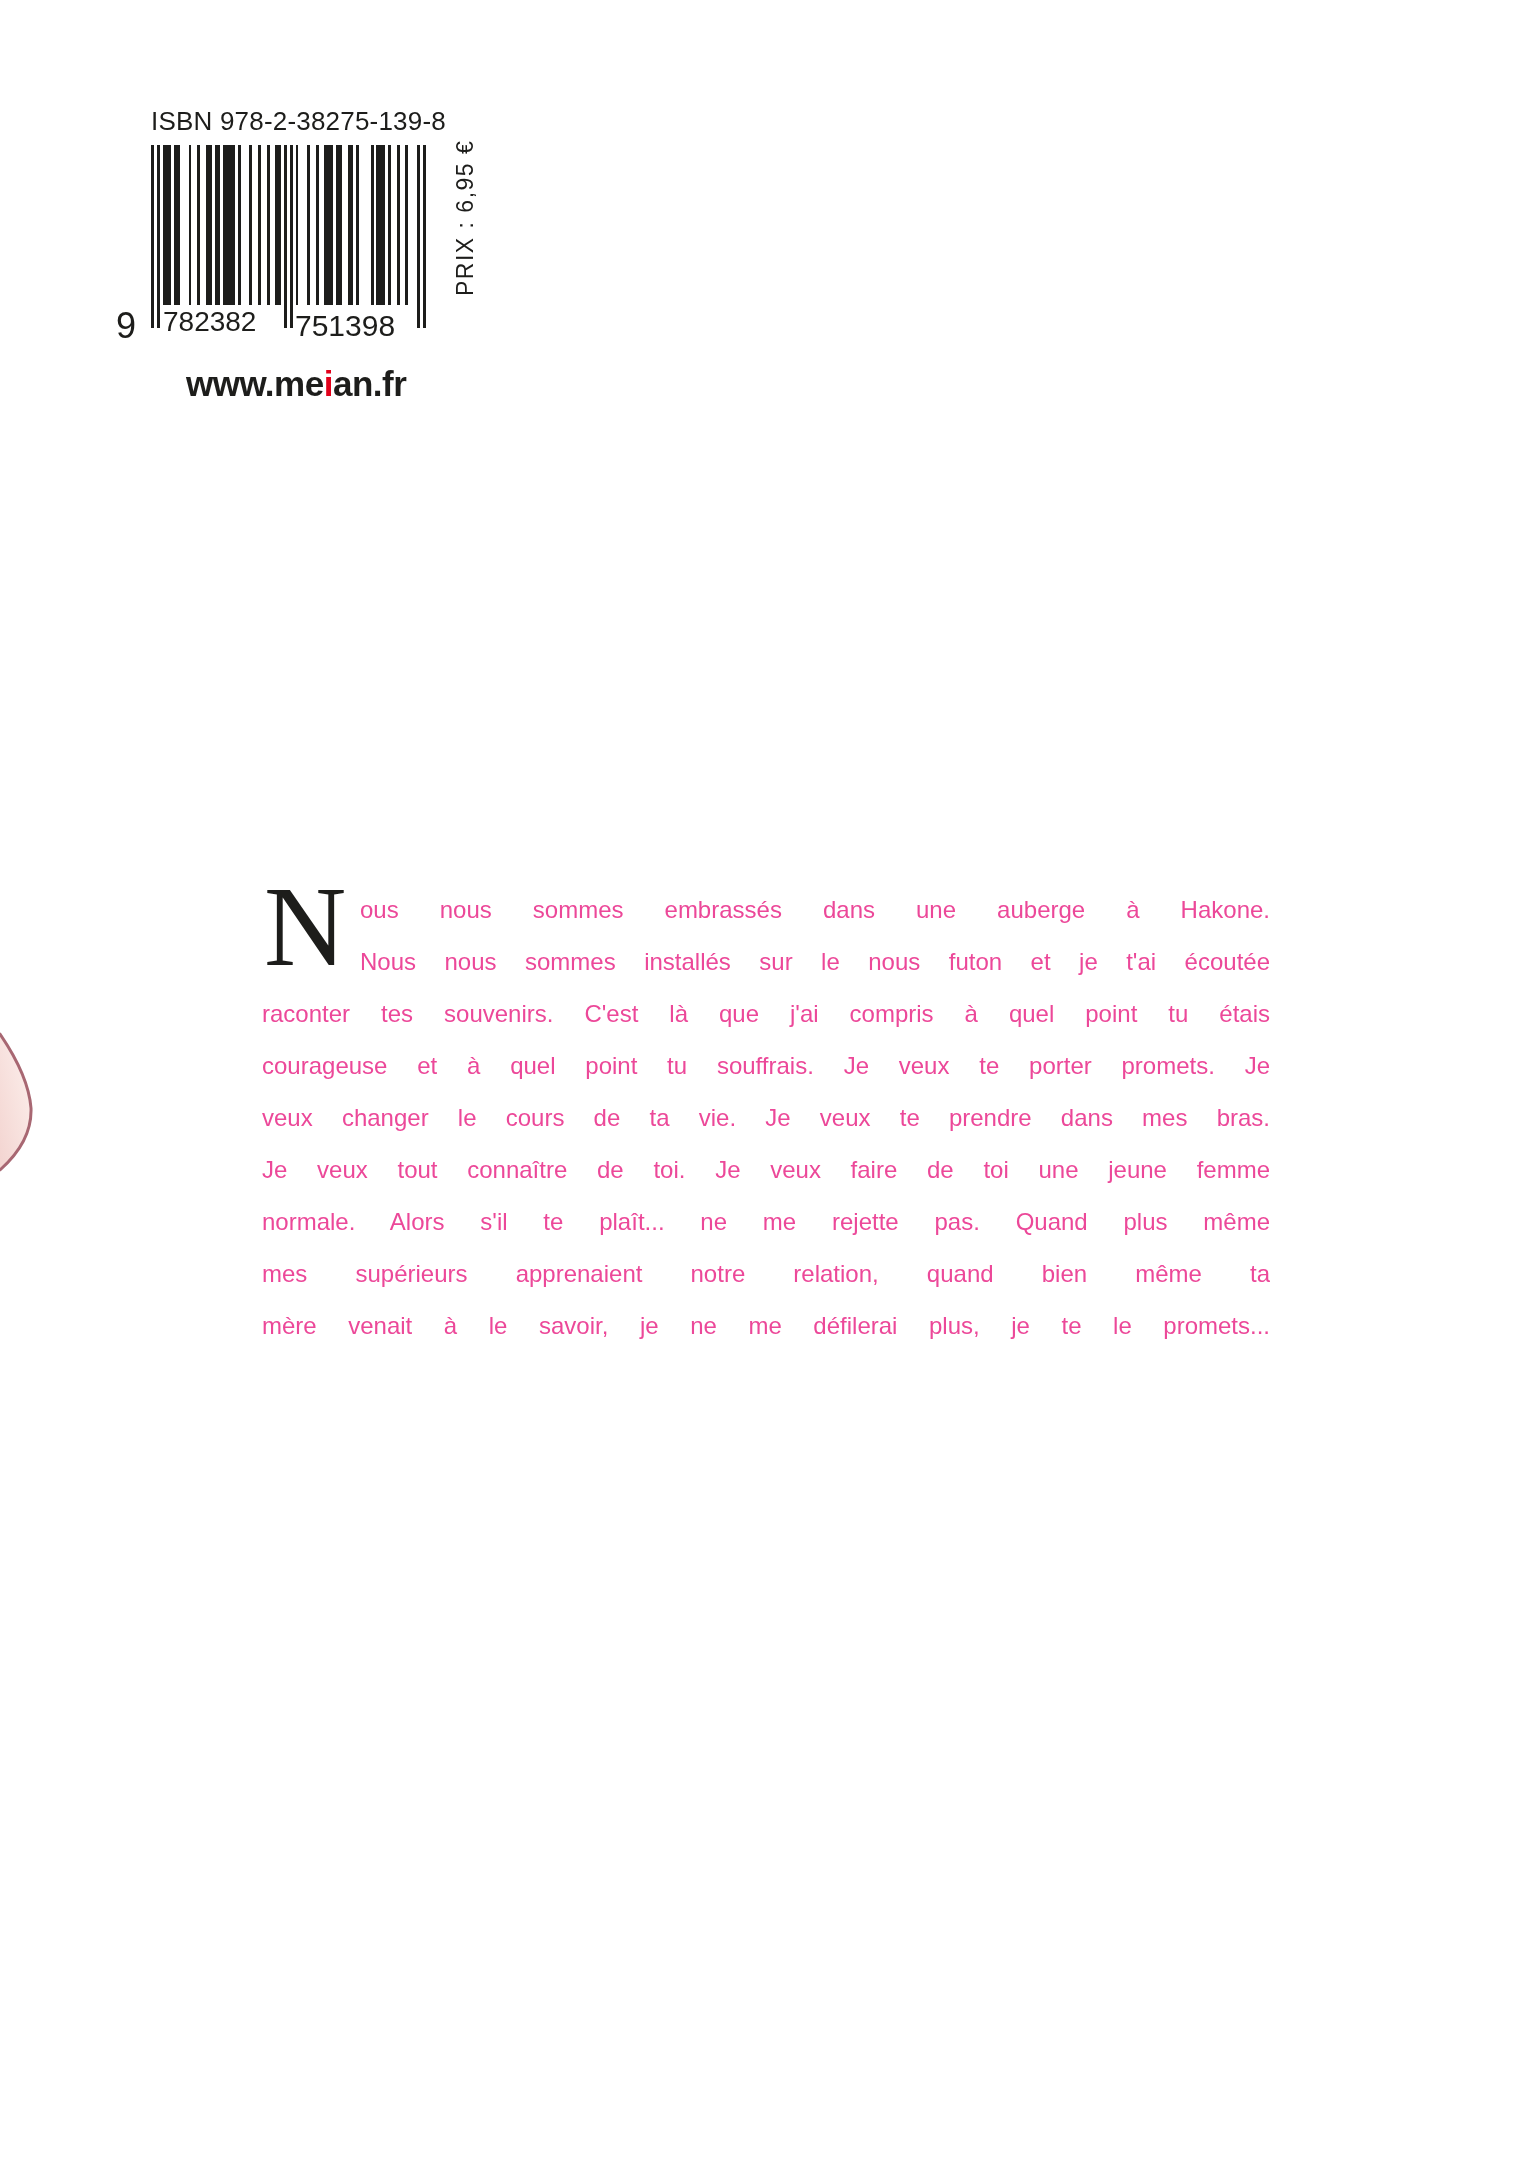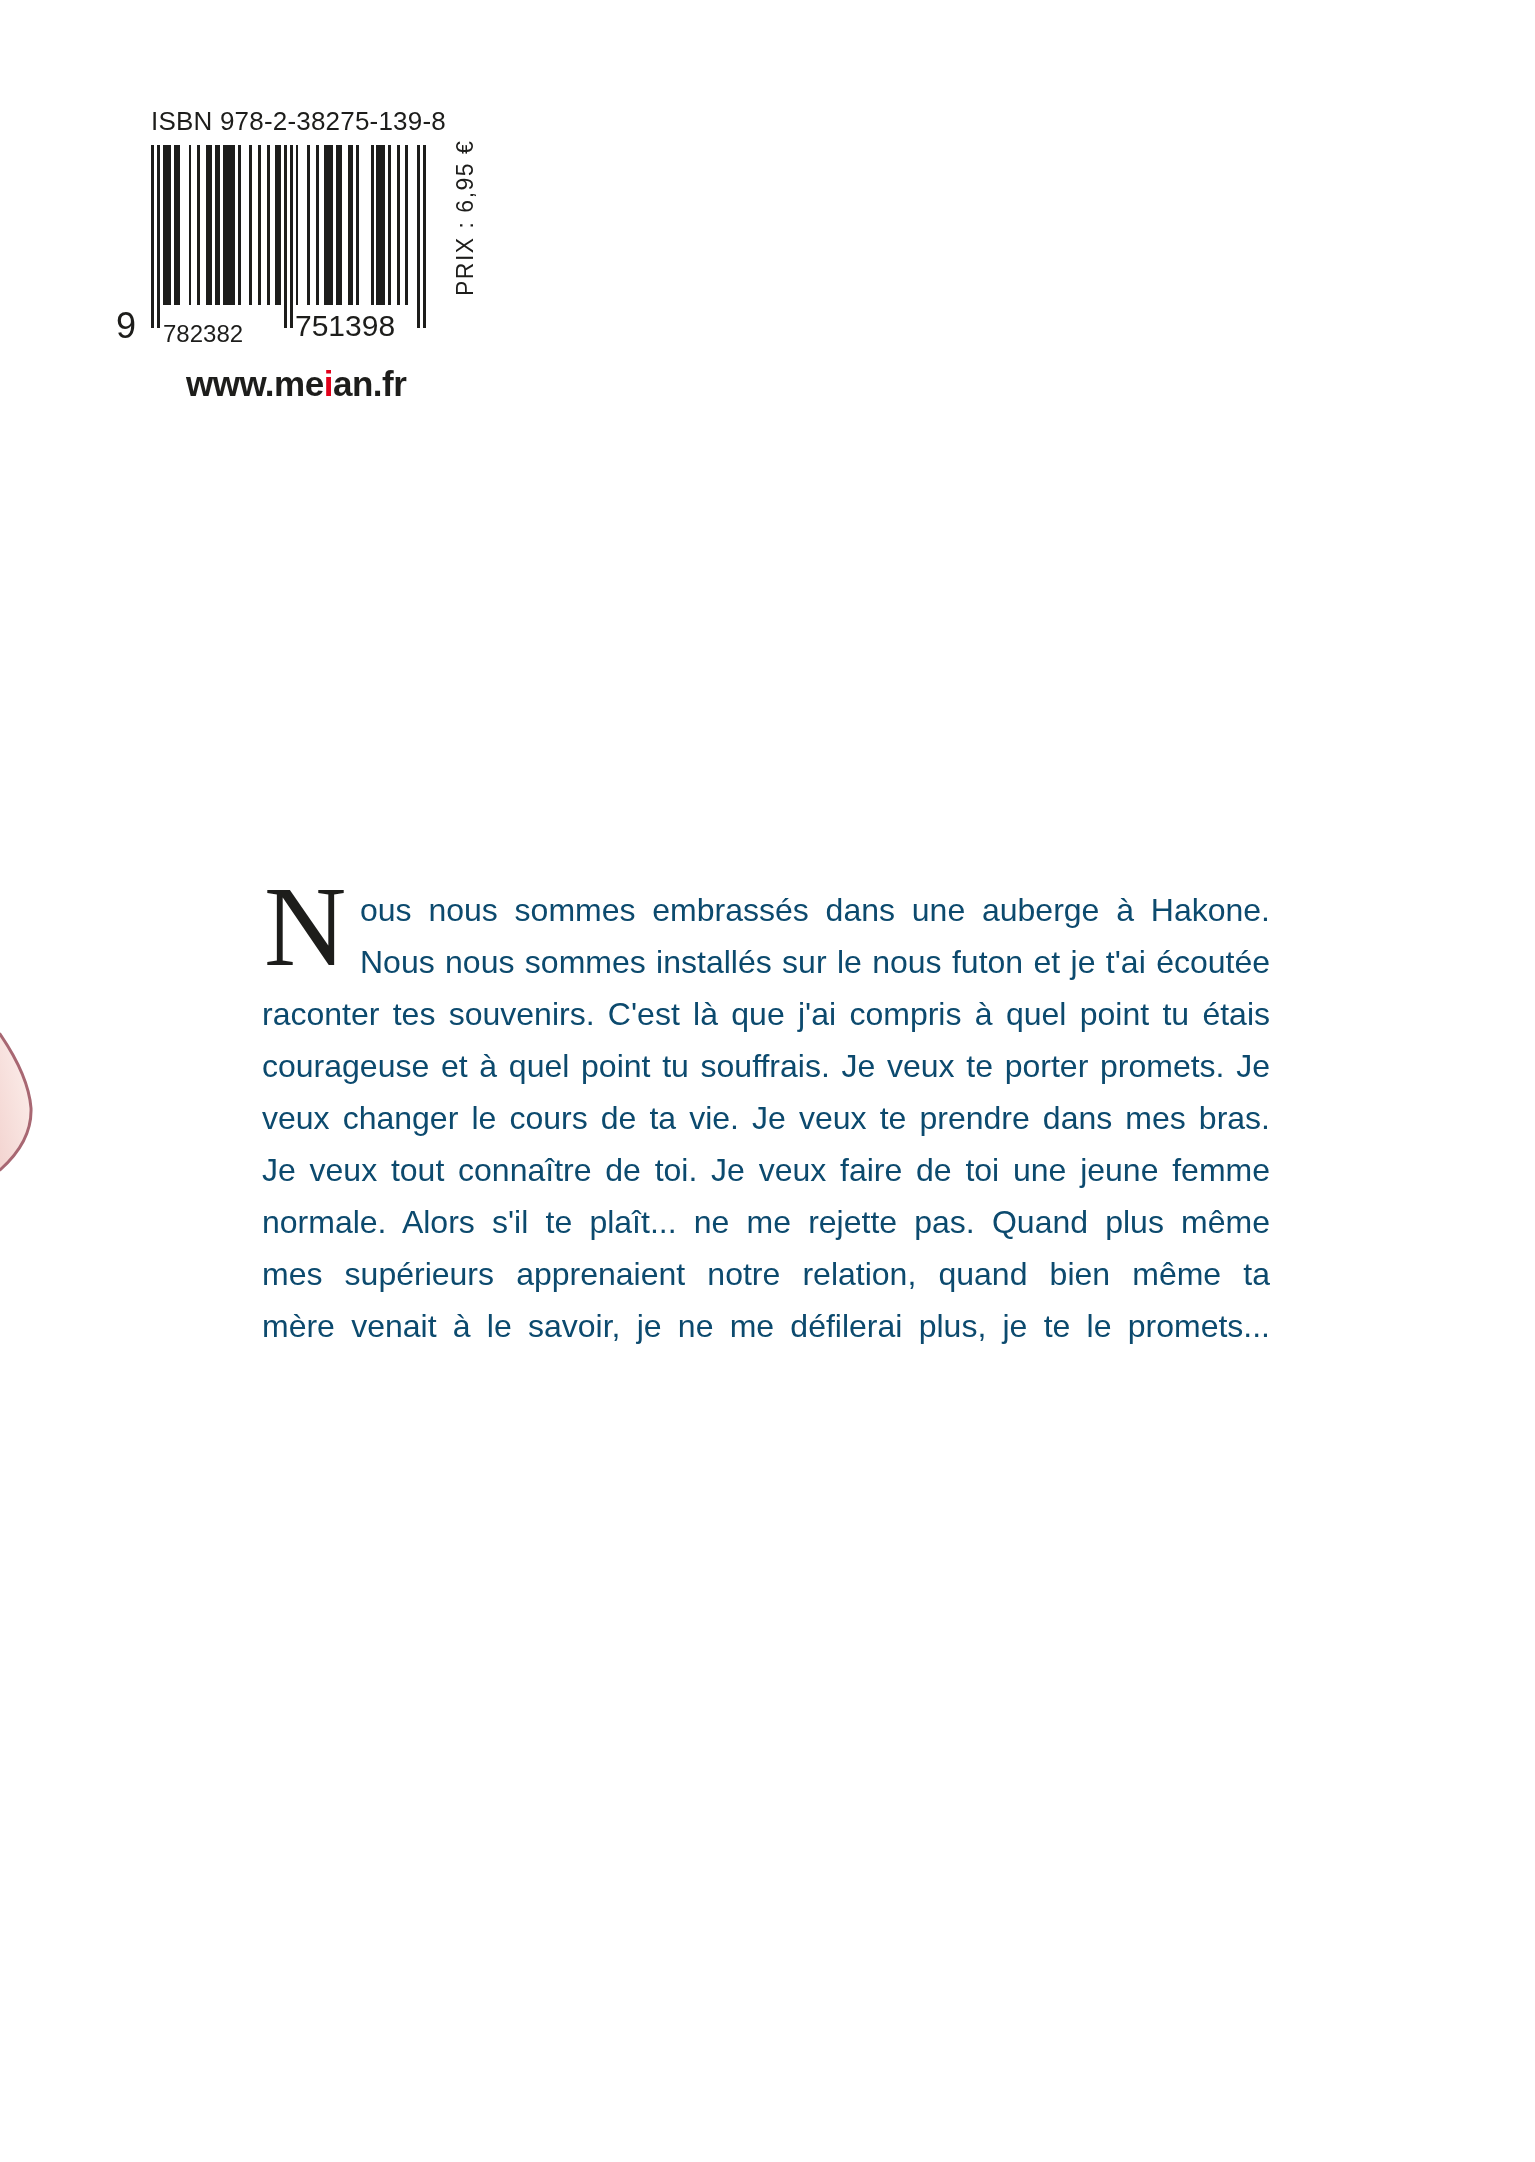--- a/index.html
+++ b/index.html
@@ -22,22 +22,22 @@
     display:flex;align-items:flex-start;
   }
   .module{width:2.9px;height:160px;}
   .module.guard{height:183px;}
   .module.bar{background:#1d1d1b;}
   .bc-digit-9{
     position:absolute;left:116px;top:308px;
     font-size:36px;line-height:36px;
   }
   .bc-group1{
-    position:absolute;left:163px;top:316px;
-    font-size:24px;line-height:36px;letter-spacing:0;white-space:nowrap;
+    position:absolute;left:163px;top:304px;
+    font-size:28px;line-height:36px;letter-spacing:0;white-space:nowrap;
   }
   .bc-group2{
     position:absolute;left:295px;top:308px;
     font-size:30px;line-height:36px;letter-spacing:0;white-space:nowrap;
   }
   .price-vertical{
     position:absolute;left:452px;top:296px;
     transform:rotate(-90deg);transform-origin:0 0;
     font-size:23px;line-height:26px;letter-spacing:1.5px;
     white-space:nowrap;color:#1d1d1b;
@@ -55,22 +55,22 @@
     font-family:"Liberation Serif", serif;
     font-style:italic;font-weight:700;
     font-size:43px;line-height:54px;
   }
   
   .synopsis{
     position:absolute;left:262px;top:884px;width:1008px;
   }
   .syn-line{
     height:52px;line-height:52px;
-    font-size:32px;letter-spacing:0;
-    color:#0c4a6e;
+    font-size:24px;letter-spacing:0;
+    color:#ec4899;
     text-align:justify;text-align-last:justify;
     overflow:hidden;
   }
   .syn-line.around-cap{padding-left:98px;}
   .drop-cap{
     position:absolute;left:2px;top:-14px;
     font-family:"Liberation Serif", serif;
     font-size:114px;line-height:114px;font-weight:400;
     color:#1d1d1b;
   }

